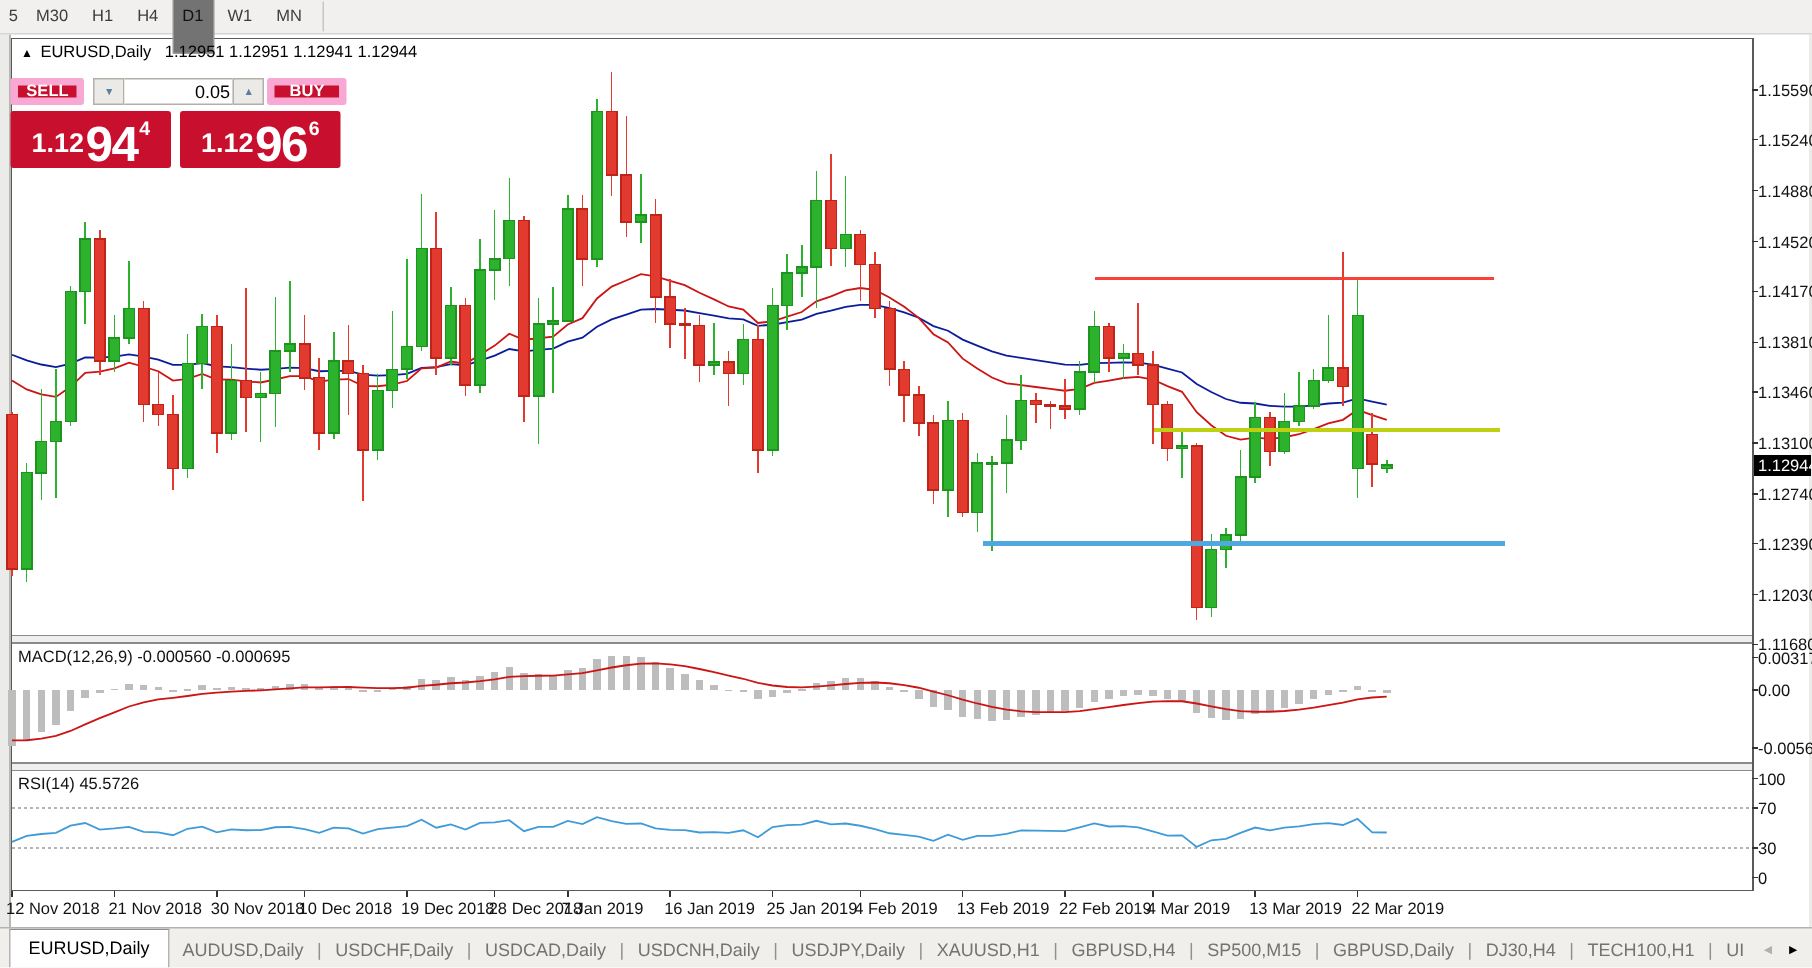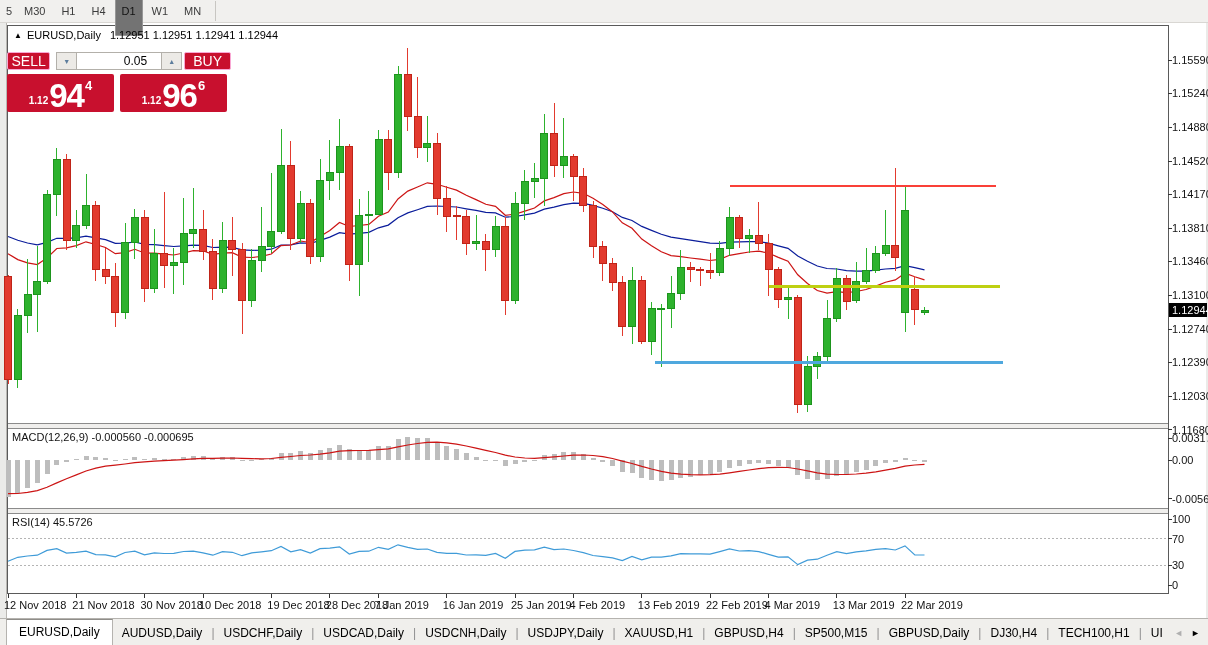--- a/index.html
+++ b/index.html
@@ -21,42 +21,42 @@
 
   
   .chart-header{position:absolute;left:14px;top:29px;font-size:11px;color:#000;z-index:6;
                 display:flex;align-items:center;white-space:nowrap}
   .chart-header .mk{font-size:8px;margin-right:5px}
   .chart-header .ohlc{margin-left:9px}
 
   
   .oneclick{position:absolute;left:7px;top:52px;z-index:7;width:224px}
   .ocrow{display:flex;height:18px}
-  .ocbtn{background:#c8102e;border:1px solid #f9a8d4;border-radius:2px;color:#fff;
-         font-size:14px;font-weight:normal;display:flex;align-items:center;justify-content:center;cursor:pointer}
+  .ocbtn{background:#c8102e;border:5px solid #f9a8d4;border-radius:2px;color:#fff;
+         font-size:11px;font-weight:bold;display:flex;align-items:center;justify-content:center;cursor:pointer}
   .sellbtn{width:46px}
   .buybtn{width:50px;margin-left:2px}
   .spin{display:flex;margin-left:6px;height:18px}
   .spbtn{width:19px;background:#eceae6;border:1px solid #b3b0aa;color:#5d7d9d;font-size:7px;
          display:flex;align-items:center;justify-content:center;cursor:pointer}
   .spval{width:70px;background:#fff;border-top:1px solid #b3b0aa;border-bottom:1px solid #b3b0aa;
-         font-size:12px;color:#000;display:flex;align-items:center;justify-content:flex-end;padding-right:14px}
+         font-size:12px;color:#000;display:flex;align-items:center;justify-content:flex-end;padding-right:2px}
   .ocprices{display:flex;margin-top:4px}
   .pbox{width:107px;height:36px;background:#c8102e;border-radius:2px;color:#fff;
         display:flex;align-items:flex-end;justify-content:center;padding-bottom:2px;cursor:pointer}
   .pbox+.pbox{margin-left:6px}
-  .psm{font-size:10px;font-weight:bold;margin:0 1px 4px 0}
+  .psm{font-size:18px;font-weight:bold;margin:0 1px 4px 0}
   .pbig{font-size:33px;font-weight:bold;line-height:29px;letter-spacing:-1px}
   .psup{font-size:13px;font-weight:bold;margin-bottom:17px;margin-left:1px}
 
   
   .tabbar{position:absolute;left:0;top:618px;width:1208px;height:27px;background:#f0efec;
           border-top:1px solid #b5b3af;display:flex;align-items:center;font-size:12px;z-index:5}
   .tabswrap{display:flex;align-items:center;overflow:hidden;flex:1;height:27px;padding-left:6px}
-  .tab{padding:4px 9px;color:#000000;white-space:nowrap;cursor:pointer}
+  .tab{padding:4px 9px;color:#737373;white-space:nowrap;cursor:pointer}
   .tab.active{background:#ffffff;border:1px solid #b5b3af;border-top:1px solid #8f8d89;border-bottom:none;
               margin-top:-2px;padding:5px 12px 6px 12px;color:#000}
   .tabsep{color:#909090;cursor:default}
   .tabscroll{display:flex;align-items:center;gap:8px;padding:0 8px 0 4px}
   .arrow{font-size:9px;cursor:pointer}
   .arrow.dis{color:#b0b0b0}
 </style>
 </head>
 <body>
 

